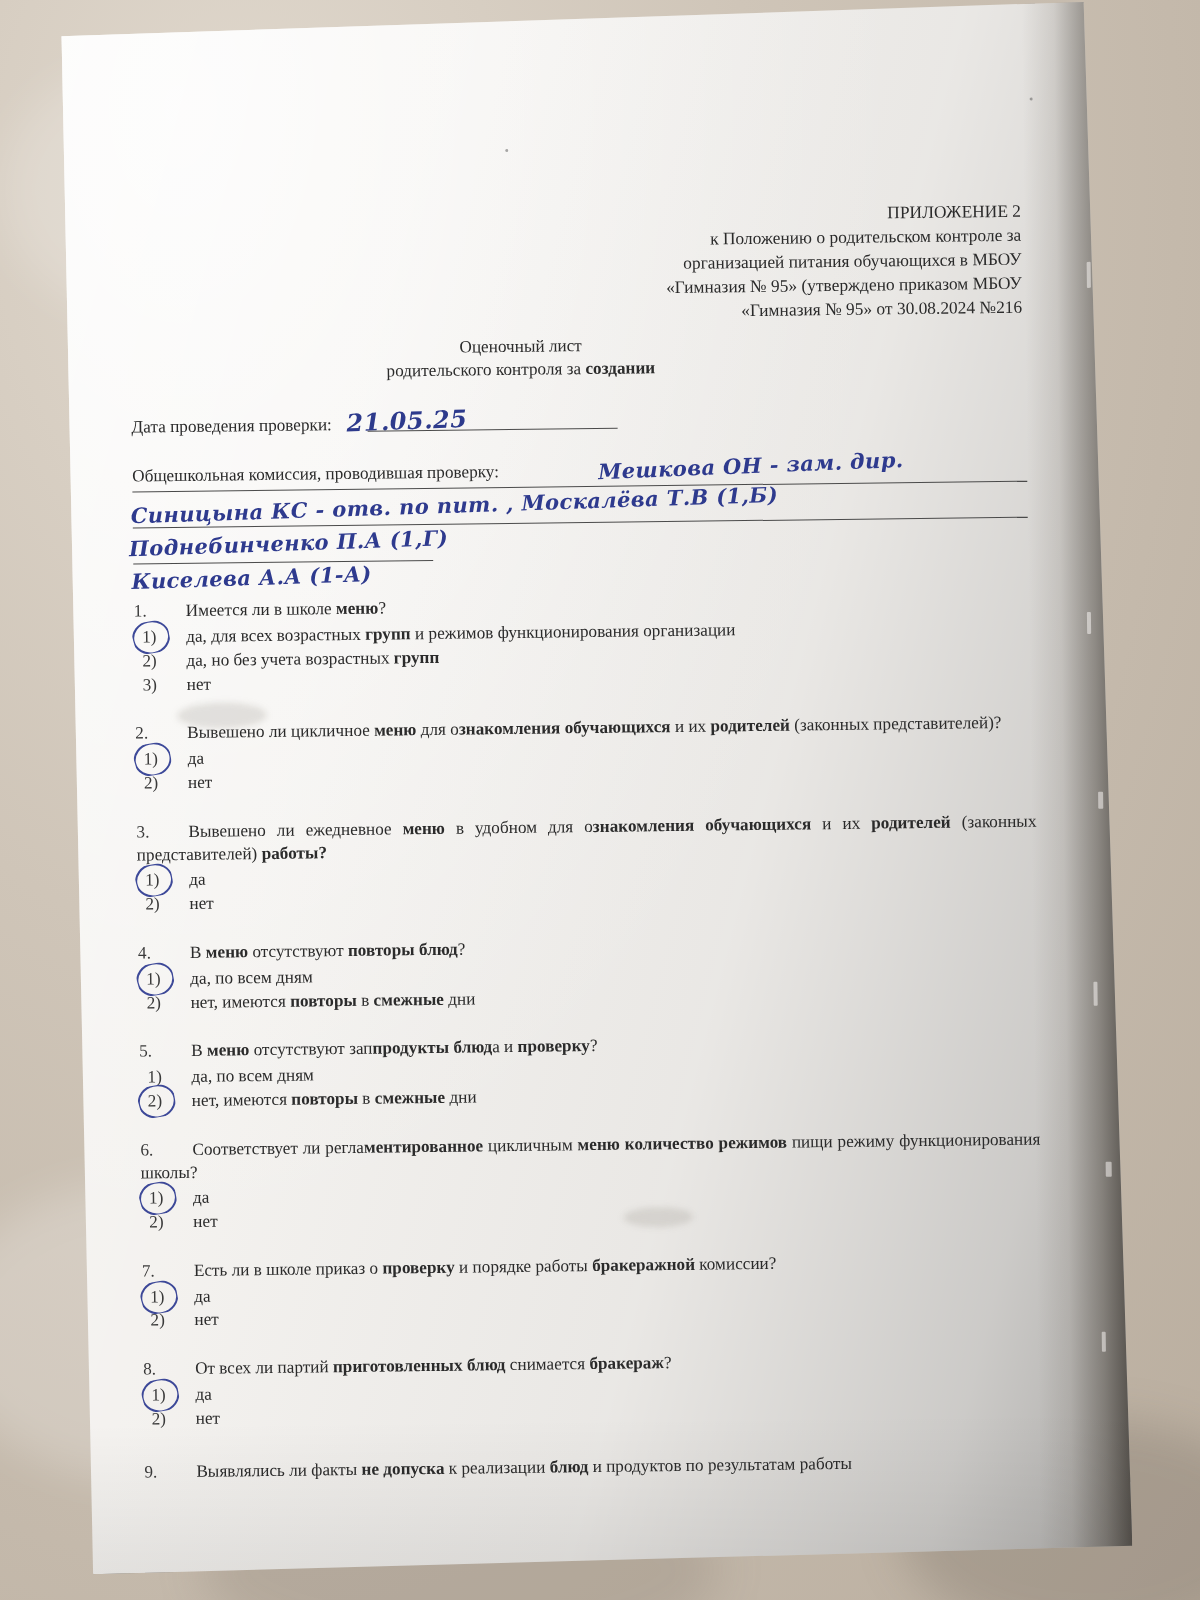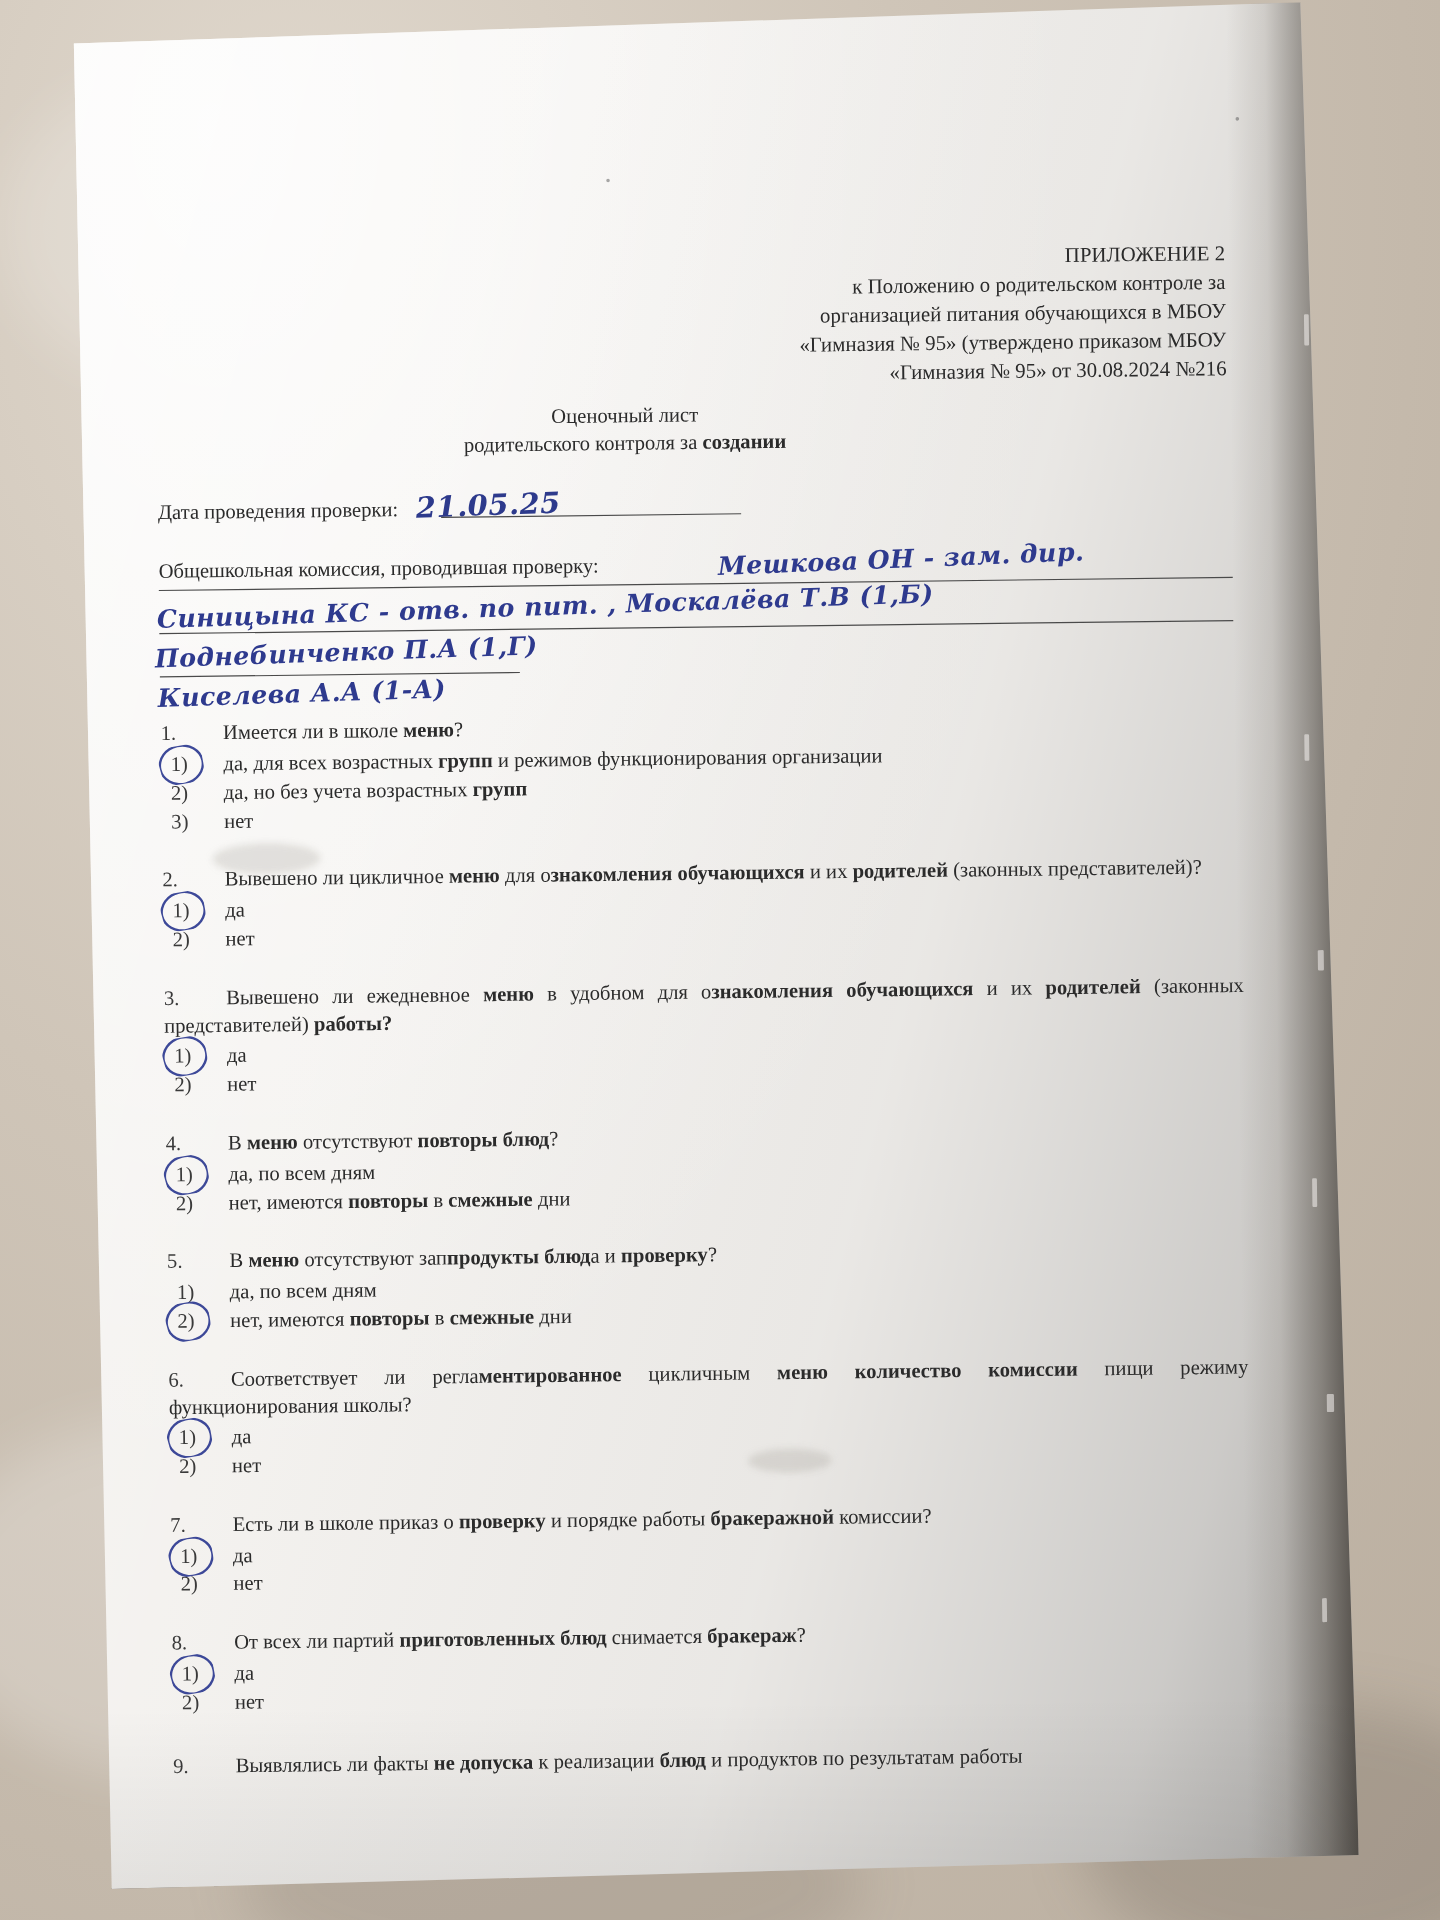--- a/index.html
+++ b/index.html
@@ -279,21 +279,21 @@
 
       <div class="q" style="margin-top:26px;">
         <span class="qhead"><span class="qnum">5.</span><span>В <b>меню</b> отсутствуют зап<b>продукты</b> <b>блюд</b>а и <b>проверку</b>?</span></span>
         <div class="opts">
           <div class="opt"><span class="onum">1)</span><span>да, по всем дням</span></div>
           <div class="opt"><span class="circle"></span><span class="onum">2)</span><span>нет, имеются <b>повторы</b> в <b>смежные</b> дни</span></div>
         </div>
       </div>
 
       <div class="q" style="margin-top:26px;">
-        <span class="qhead" style="white-space:normal;"><span class="qnum">6.</span><span>Соответствует ли регла<b>ментированное</b> цикличным <b>меню</b> <b>количество</b> <b>комиссии</b> пищи режиму функционирования школы?</span></span>
+        <span class="qhead" style="white-space:normal;"><span class="qnum">6.</span><span>Соответствует ли регла<b>ментированное</b> цикличным <b>меню</b> <b>количество</b> <b>режимов</b> пищи режиму функционирования школы?</span></span>
         <div class="opts">
           <div class="opt"><span class="circle"></span><span class="onum">1)</span><span>да</span></div>
           <div class="opt"><span class="onum">2)</span><span>нет</span></div>
         </div>
       </div>
 
       <div class="q" style="margin-top:26px;">
         <span class="qhead"><span class="qnum">7.</span><span>Есть ли в школе приказ о <b>проверку</b> и порядке работы <b><b>бракераж</b>ной</b> комиссии?</span></span>
         <div class="opts">
           <div class="opt"><span class="circle"></span><span class="onum">1)</span><span>да</span></div>

